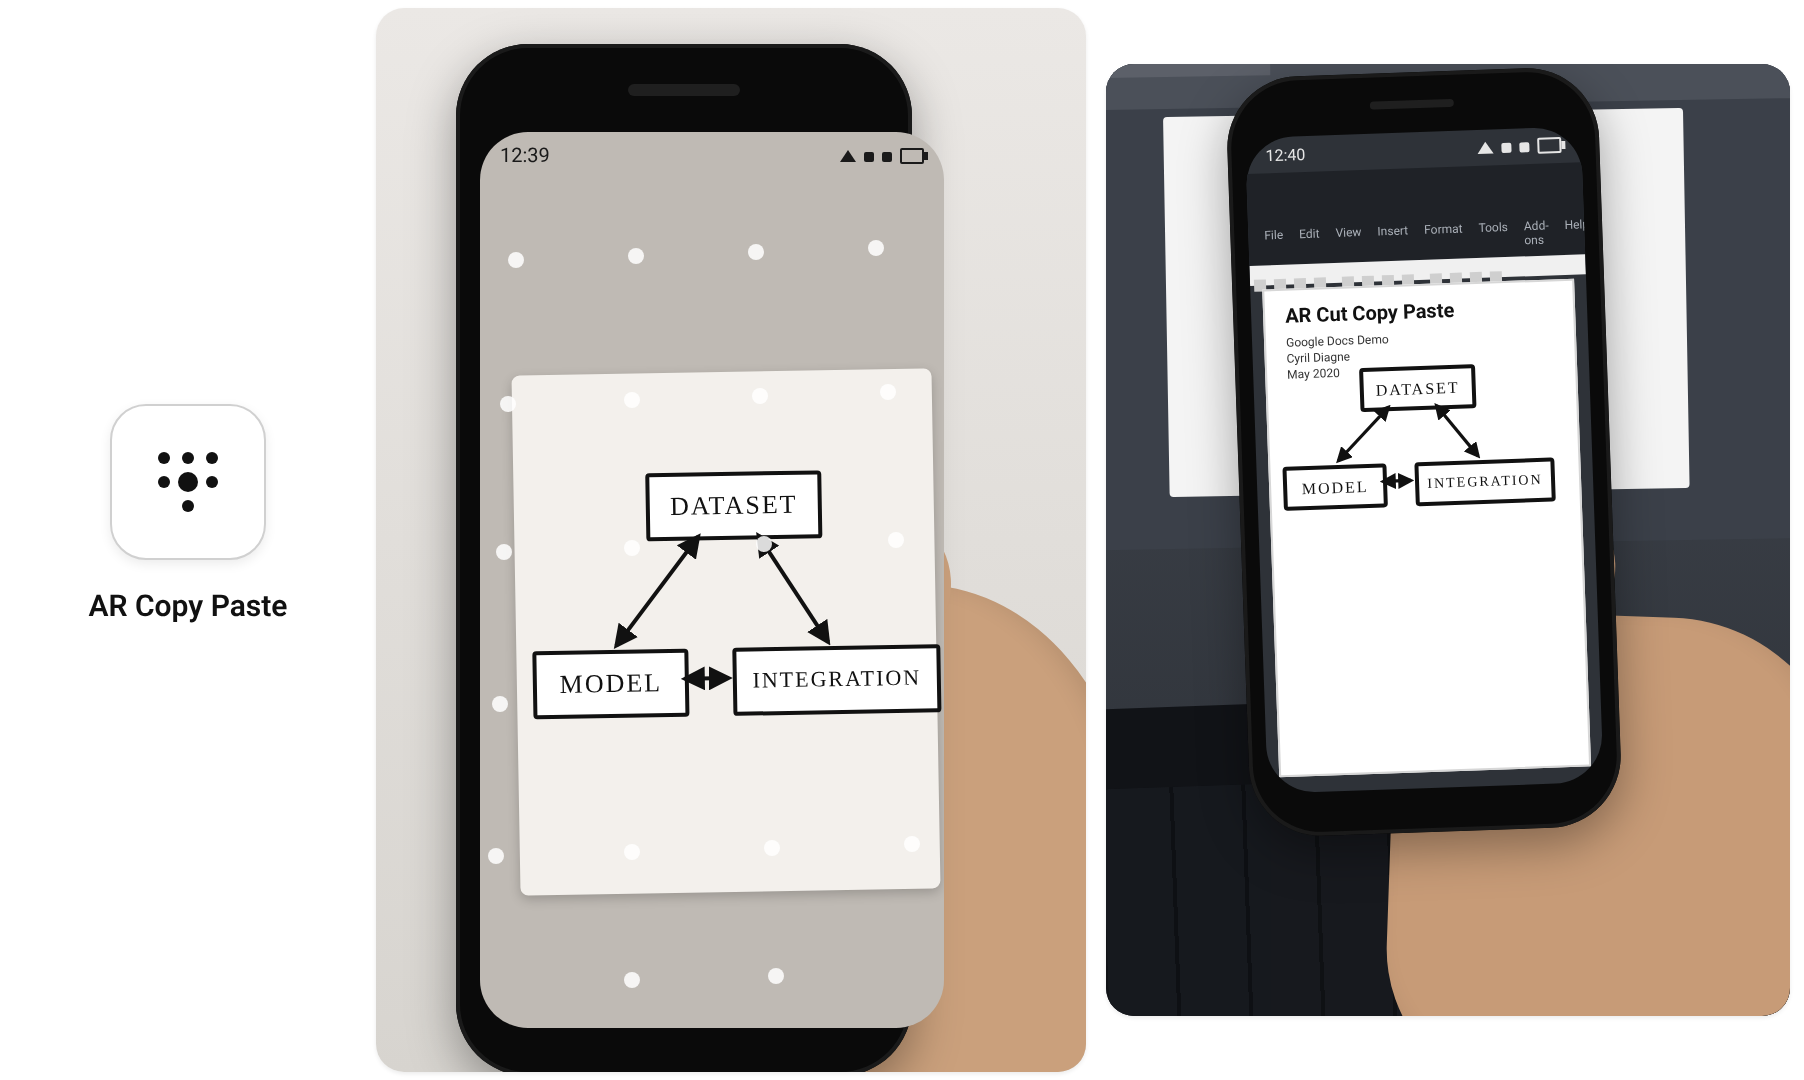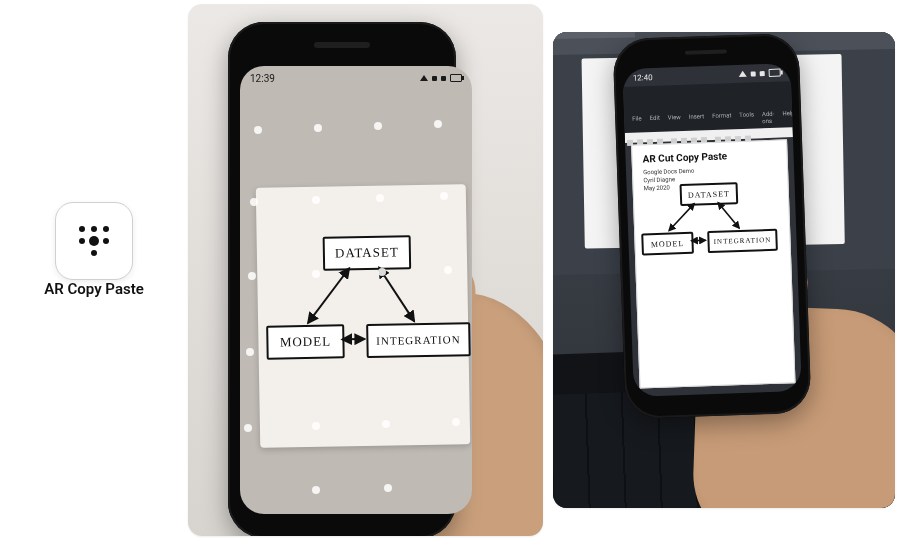--- a/index.html
+++ b/index.html
@@ -32,20 +32,21 @@
     height: 76px;
     background: #ffffff;
     border: 1px solid #d0d0d0;
     border-radius: 18px;
     box-shadow: 0 2px 6px rgba(0,0,0,0.08);
     display: flex;
     align-items: center;
     justify-content: center;
   }
   .app-title {
+    margin-top: 14px;
     font-size: 15px;
     font-weight: 600;
     color: #111;
     text-align: center;
   }
 
   
   .panel {
     position: absolute;
     border-radius: 14px;

